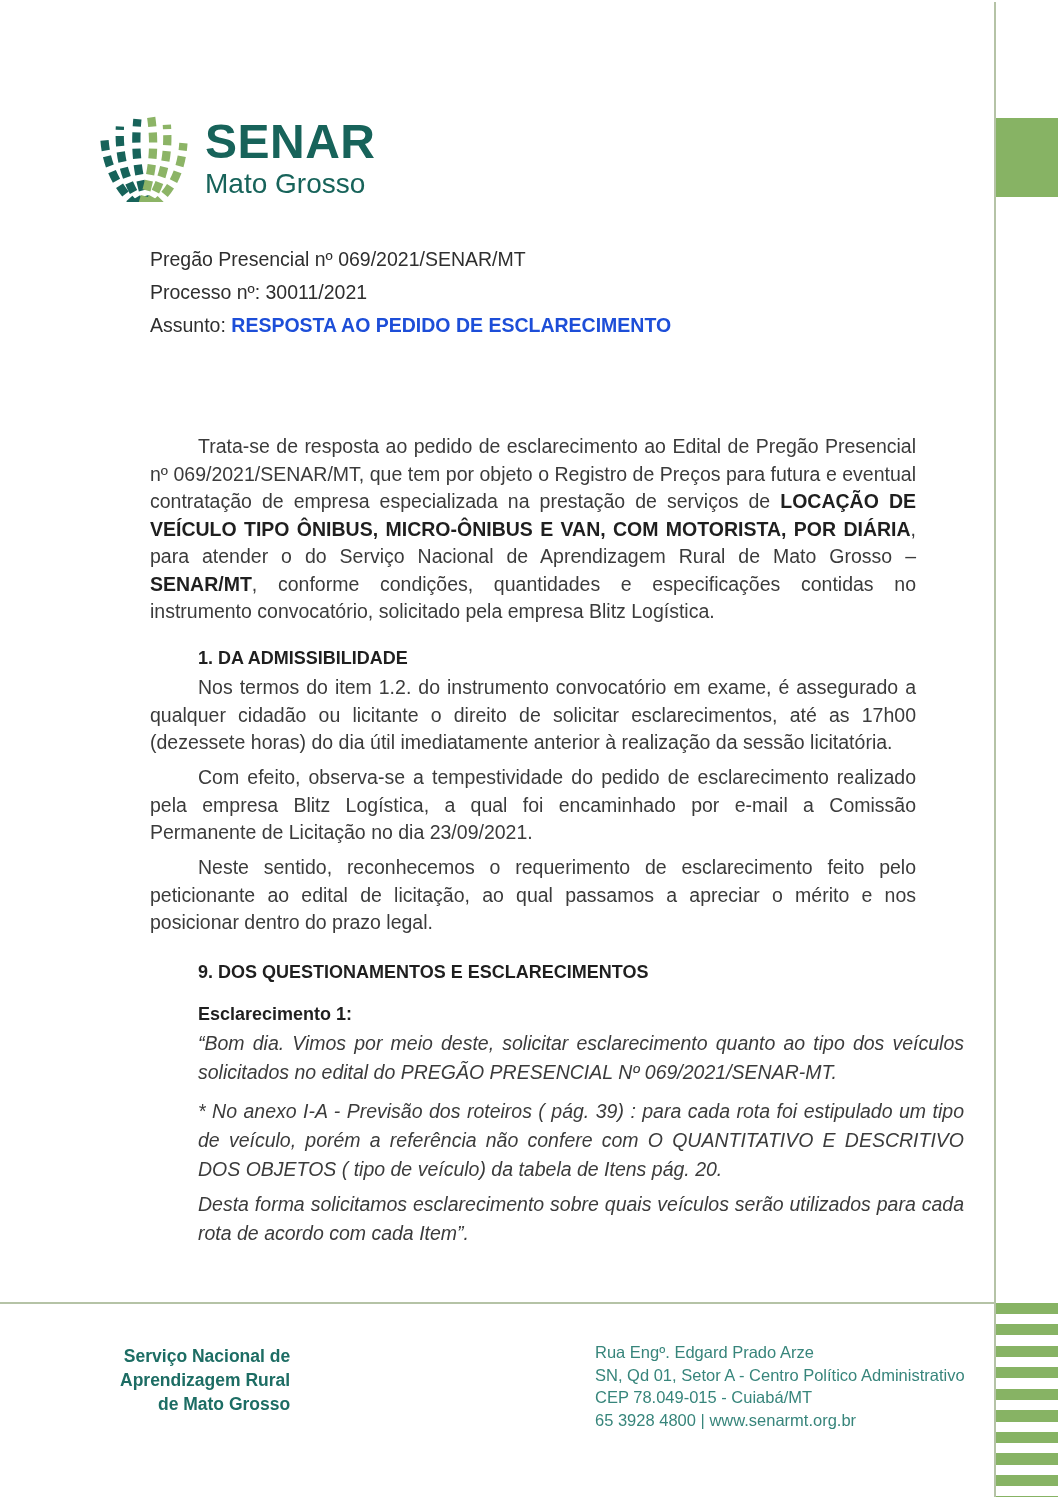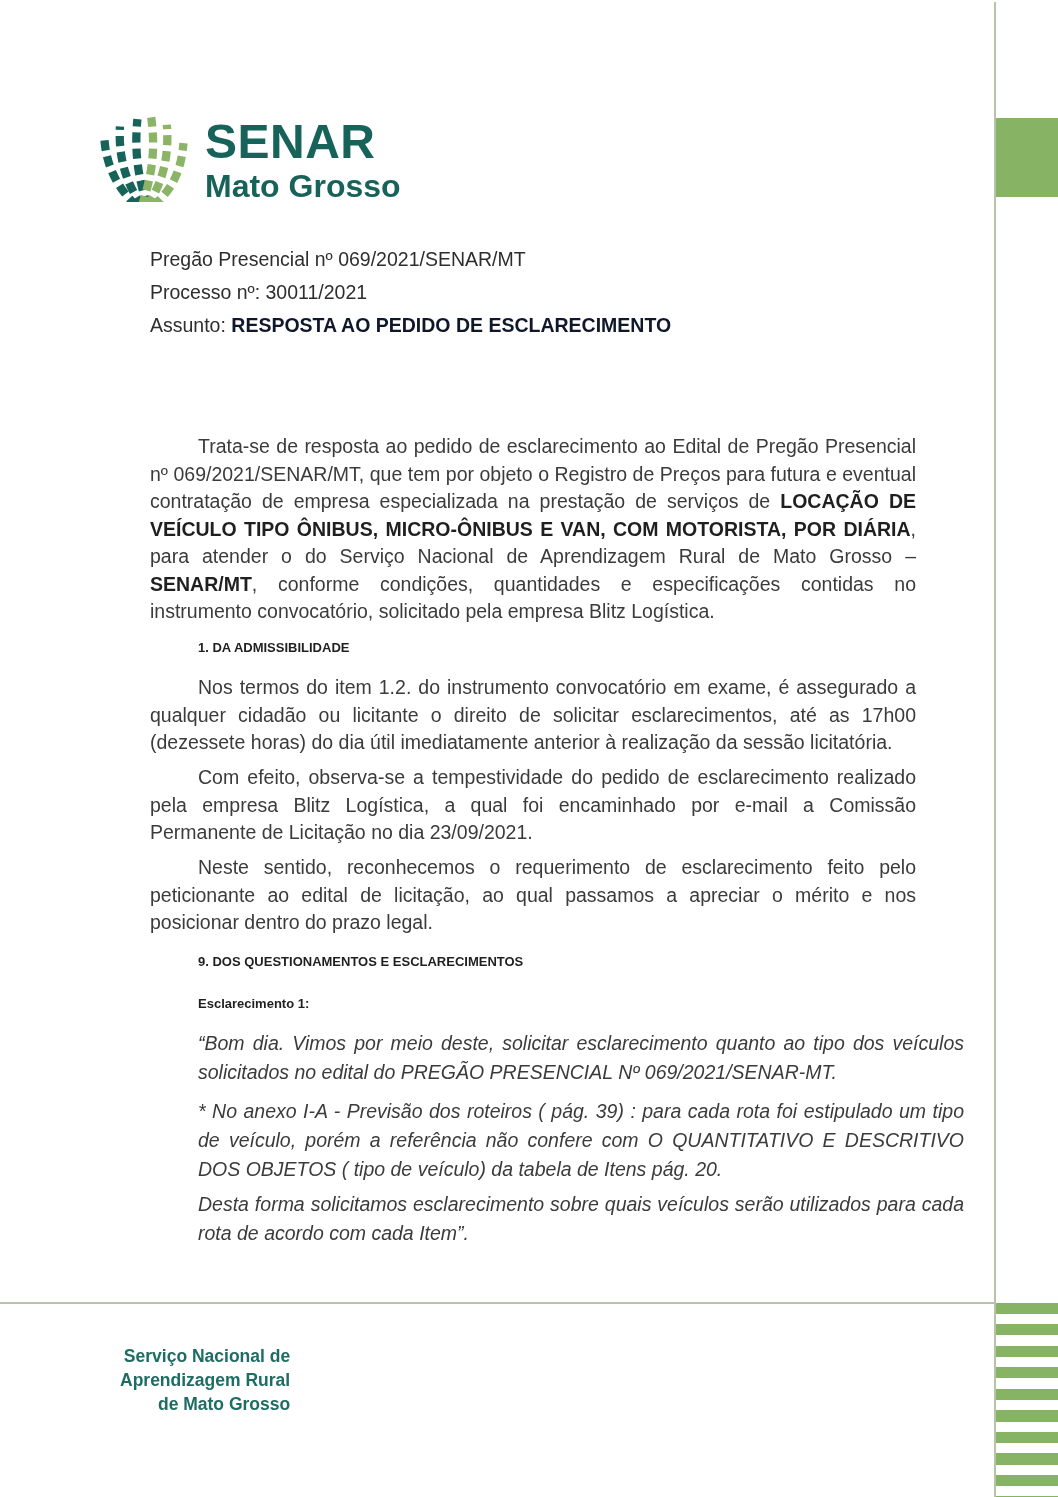--- a/index.html
+++ b/index.html
@@ -36,42 +36,42 @@
 
   
   .logo { position:absolute; left:95px; top:110px; display:flex; align-items:flex-start; }
   .logo-mark { width:94px; height:92px; flex:0 0 auto; }
   .logo-text { margin-left:16px; padding-top:8px; }
   .logo-brand {
     font-size:48px; font-weight:700; color:#17635a;
     line-height:1; letter-spacing:0.5px;
   }
   .logo-region {
-    font-size:32px; font-weight:700; color:#17635a;
+    font-size:28px; font-weight:400; color:#17635a;
     line-height:1.1; margin-top:3px;
   }
 
   
   .ref {
     position:absolute; left:150px; top:243px; width:780px;
     font-size:19.5px; line-height:33px; color:#2e2e2e;
   }
-  .ref b { font-weight:700; color:#0f172a; }
+  .ref b { font-weight:700; color:#1d4ed8; }
 
   
   .content { position:absolute; left:150px; top:0; width:766px; }
   .blk { position:absolute; left:0; width:766px; }
   .para {
     font-size:19.5px; line-height:27.5px;
     text-align:justify; text-indent:48px; margin:0; color:#3b3b3b;
   }
   .para b { font-weight:700; color:#1f1f1f; }
   .hdg {
-    font-size:13px; font-weight:700; color:#1f1f1f;
-    margin:4px 0 0 48px;
+    font-size:18px; font-weight:700; color:#1f1f1f;
+    margin:12px 0 0 48px;
   }
   .quote {
     font-size:19.5px; font-style:italic; line-height:29px;
     text-align:justify; margin:0 0 0 48px; color:#3b3b3b;
   }
   #p1  { top:409px;margin-top:24px; }
   #h1  { top:636px; }
   #p2  { top:674px; }
   #p3  { top:764px; }
   #p4  { top:854px; }
@@ -151,14 +151,20 @@
     <p class="quote blk" id="q3">Desta forma solicitamos esclarecimento sobre quais veículos serão utilizados para cada rota de acordo com cada Item”.</p>
 
   </div>
 
   <div class="footer-org">
     <div>Serviço Nacional de</div>
     <div>Aprendizagem Rural</div>
     <div>de Mato Grosso</div>
   </div>
 
+  <div class="footer-address">
+    <div>Rua Engº. Edgard Prado Arze</div>
+    <div>SN, Qd 01, Setor A - Centro Político Administrativo</div>
+    <div>CEP 78.049-015 - Cuiabá/MT</div>
+    <div>65 3928 4800 | www.senarmt.org.br</div>
+  </div>
 
 </div>
 
 </body></html>

